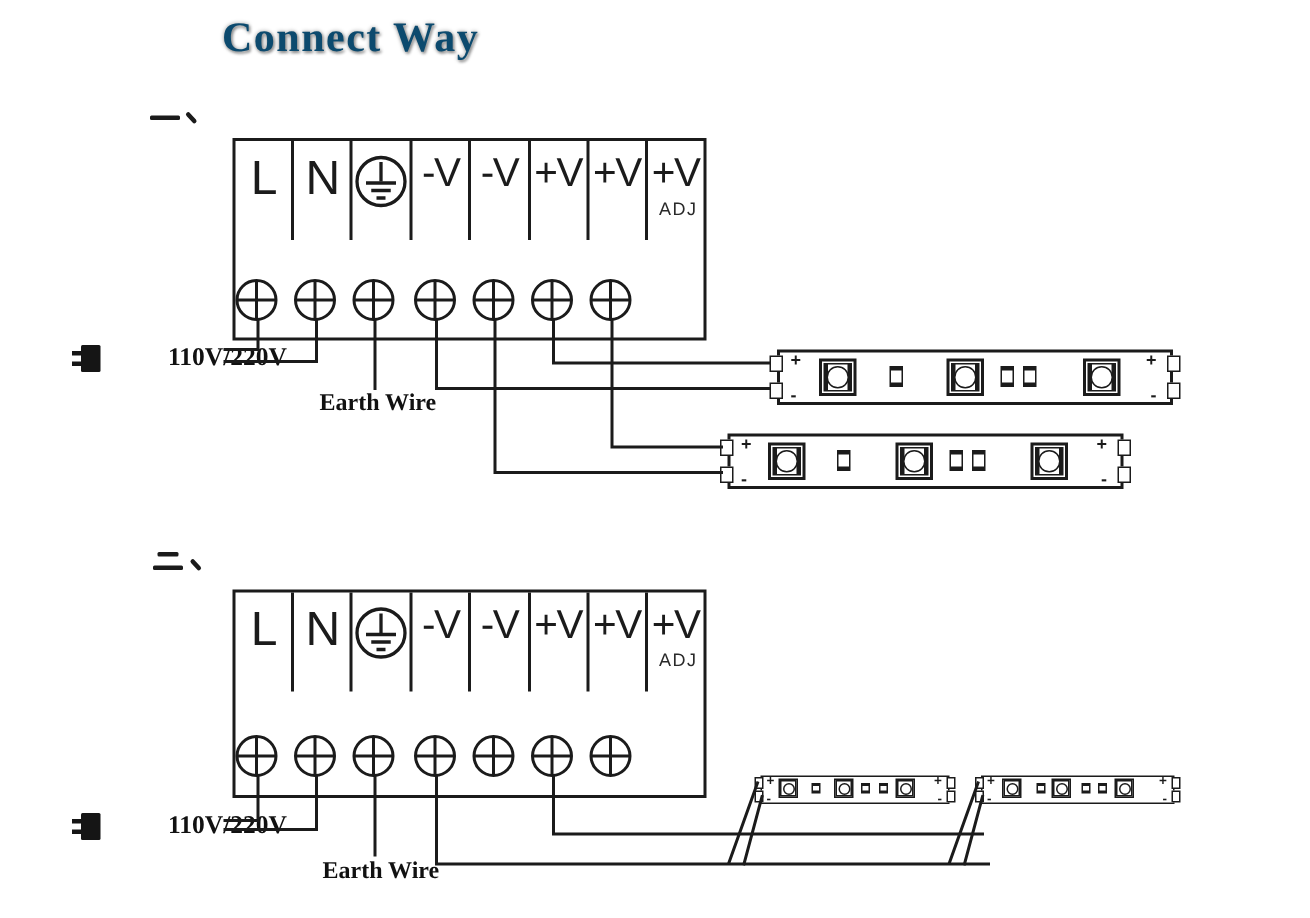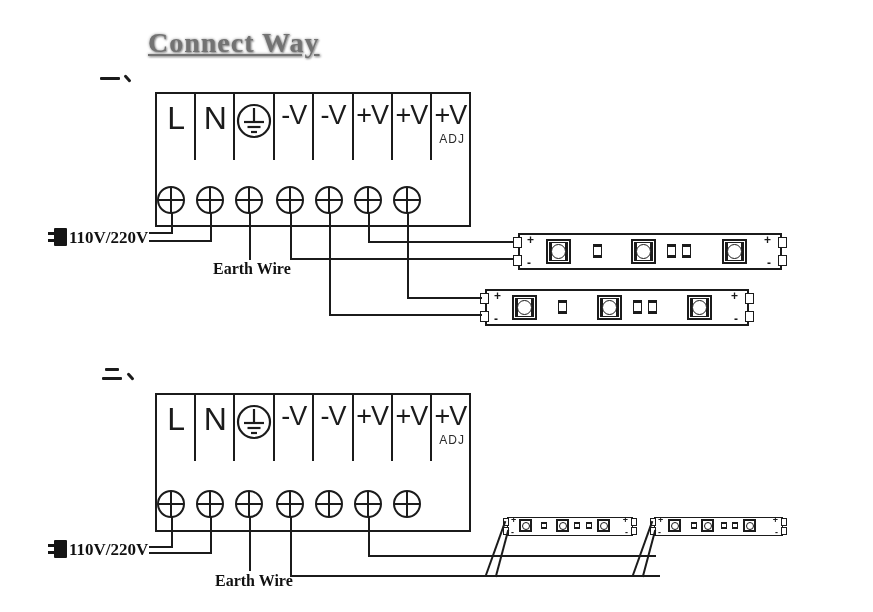--- a/index.html
+++ b/index.html
@@ -1,22 +1,22 @@
 <!DOCTYPE html>
 <html><head>
 <meta charset="utf-8">
 <style>
   html,body{margin:0;padding:0;background:#ffffff;}
   .canvas{position:relative;width:873px;height:612px;background:#ffffff;
           font-family:"Liberation Sans",sans-serif;color:#1b1b1b;overflow:hidden;}
   .sr{position:absolute;width:1px;height:1px;overflow:hidden;opacity:0;}
 
-  .title{position:absolute;left:148px;top:27px;margin:0;
-         font:bold 28px "Liberation Serif",serif;color:#737373;letter-spacing:1px;
-         text-shadow:0 0 3px #9a9a9a,1px 1px 2px #8f8f8f;text-decoration:underline;}
+  .title{position:absolute;left:148px;top:10px;margin:0;
+         font:bold 28px "Liberation Serif",serif;color:#0c4a6e;letter-spacing:1px;
+         text-shadow:0 0 3px #9a9a9a,1px 1px 2px #8f8f8f;}
 
   .marker{position:absolute;width:36px;height:20px;}
   .m-bar{position:absolute;height:3px;background:#1b1b1b;border-radius:1px;}
   .m-tick{position:absolute;width:9px;height:3px;background:#1b1b1b;border-radius:2px;
           transform:rotate(48deg);}
 
   .block{position:absolute;left:155px;width:312px;border:2.5px solid #1b1b1b;background:#fff;}
   .cells{display:flex;height:66px;}
   .cell{flex:1 1 0;border-right:2px solid #1b1b1b;display:flex;flex-direction:column;
         align-items:center;padding-top:8px;box-sizing:border-box;}
@@ -27,21 +27,21 @@
        padding-right:4px;color:#2a2a2a;}
   .ground svg{display:block;margin-top:0px;}
 
   .screw{position:absolute;width:24px;height:24px;border:2px solid #1b1b1b;
          border-radius:50%;background:#fff;}
   .screw::before{content:"";position:absolute;left:-1px;right:-1px;top:50%;height:2px;
                  margin-top:-1px;background:#1b1b1b;}
   .screw::after{content:"";position:absolute;top:-1px;bottom:-1px;left:50%;width:2px;
                 margin-left:-1px;background:#1b1b1b;}
 
-  .plug{position:absolute;display:flex;align-items:flex-start;}
+  .plug{position:absolute;display:flex;align-items:flex-end;gap:43px;}
   .plug-icon{position:relative;width:13px;height:18px;background:#151515;
              border-radius:1px;margin-right:2px;}
   .plug-icon::before,.plug-icon::after{content:"";position:absolute;left:-6px;width:6px;
              height:2.5px;background:#151515;}
   .plug-icon::before{top:4px;}
   .plug-icon::after{top:11px;}
   .plug-label{font:bold 17px "Liberation Serif",serif;color:#111;}
 
   .earth-label{position:absolute;font:bold 16px "Liberation Serif",serif;color:#111;}
 

